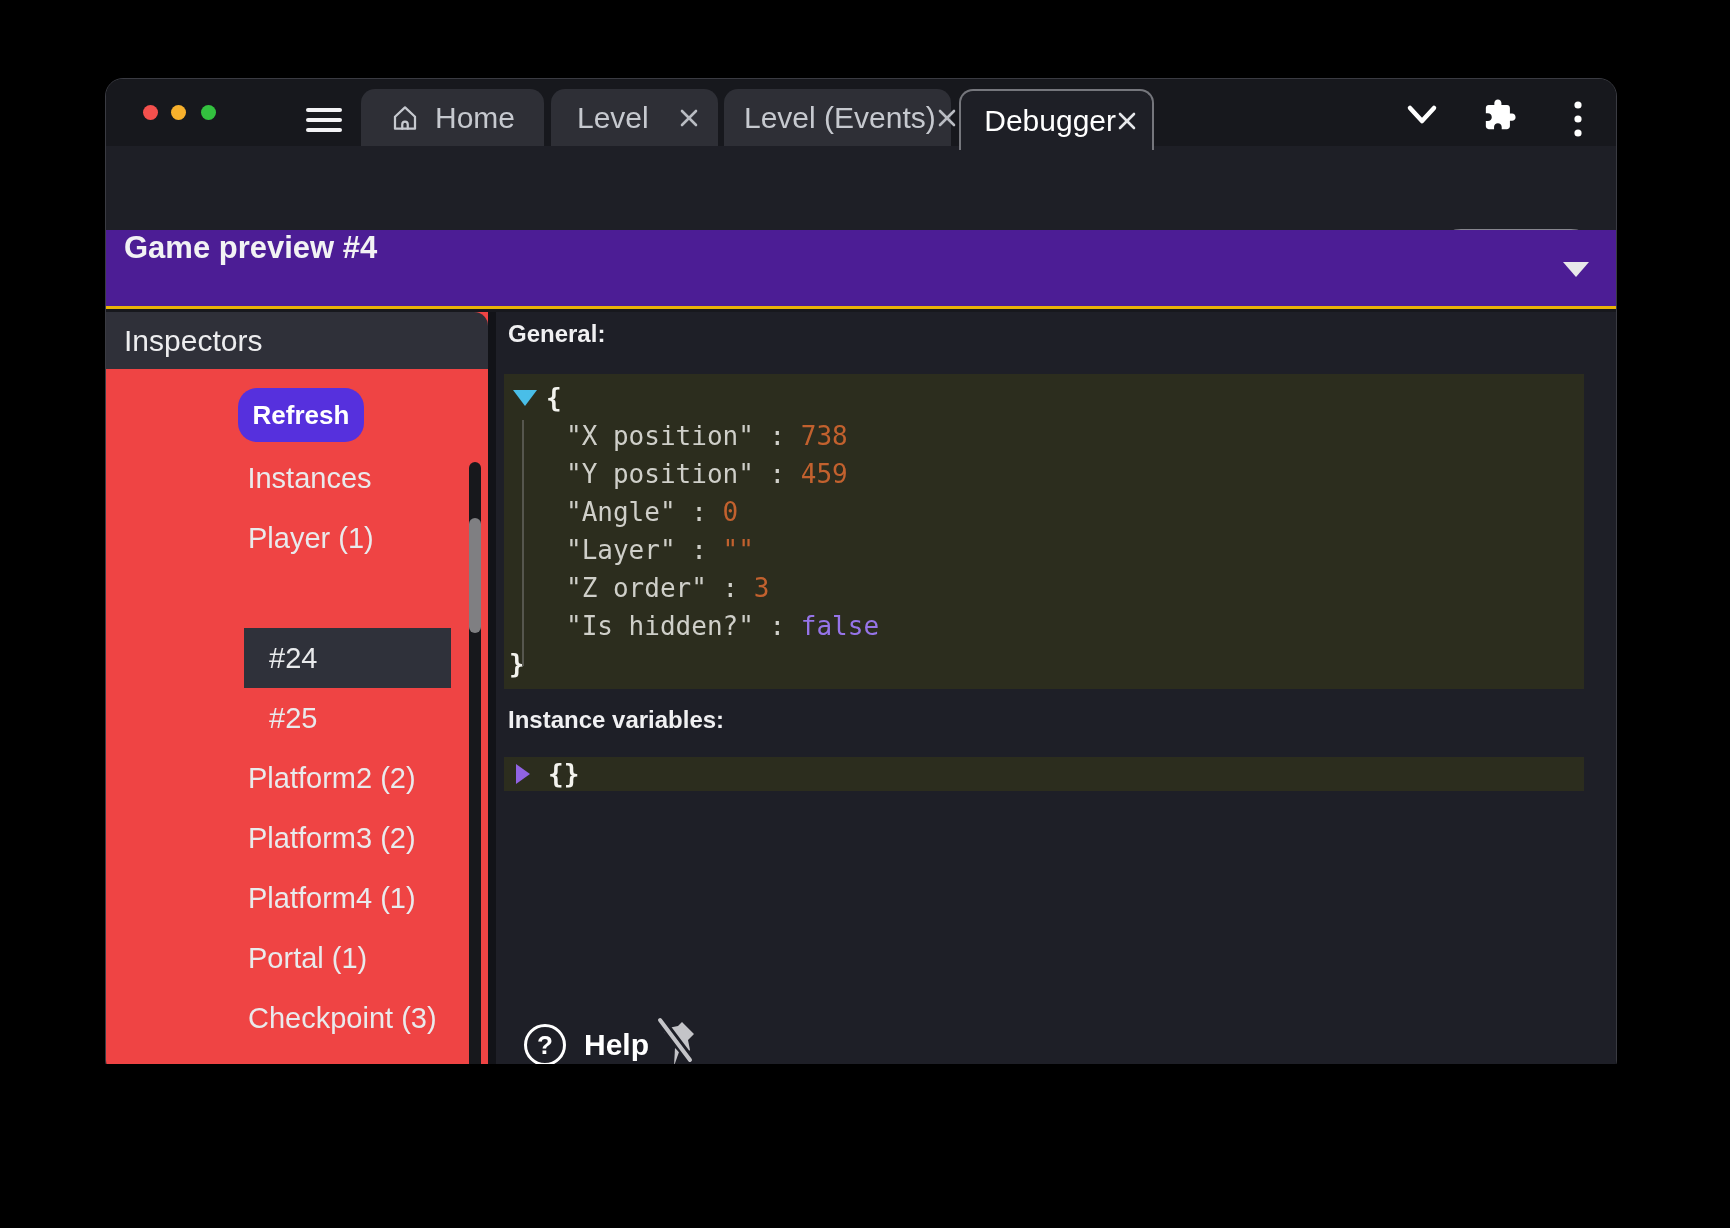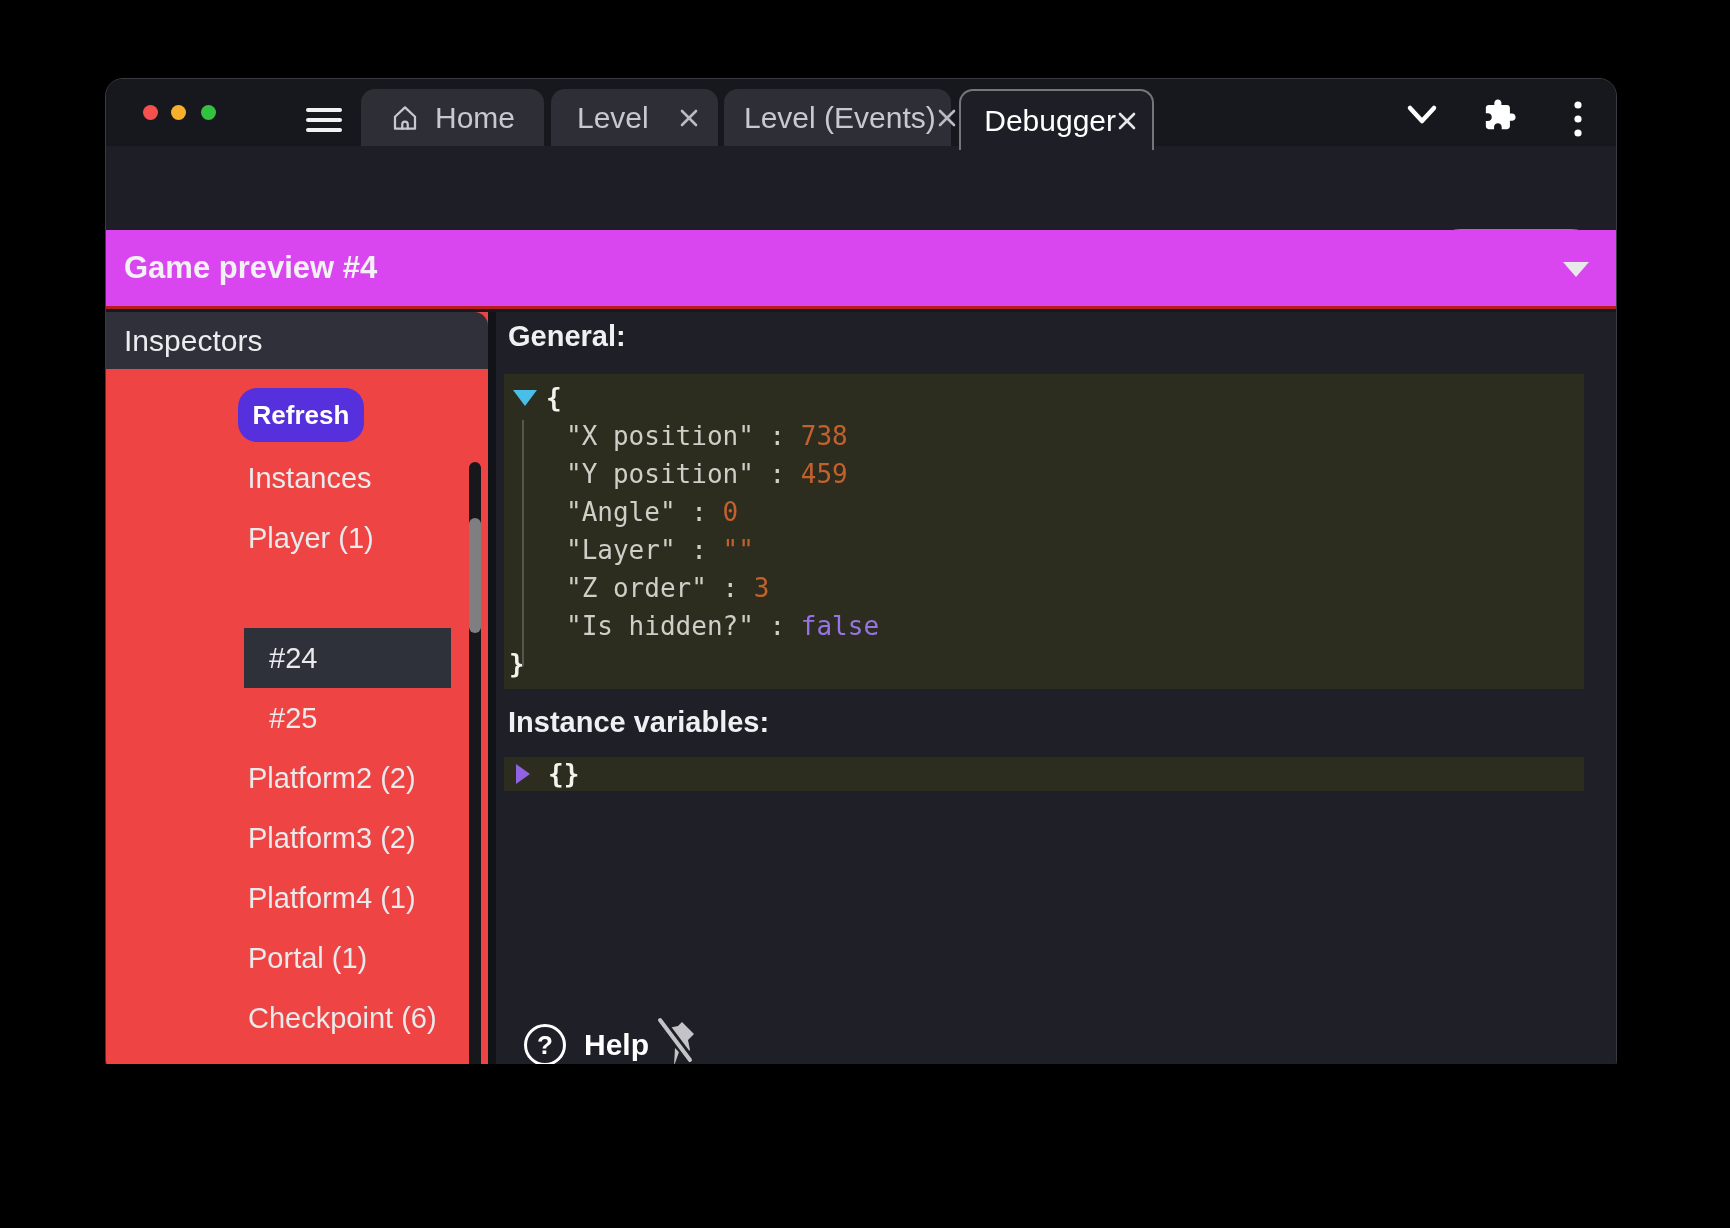--- a/index.html
+++ b/index.html
@@ -49,22 +49,22 @@
   .console-ico rect{fill:none;stroke:#e8e8ea;stroke-width:3;}
   .console-ico polyline{fill:none;stroke:#e8e8ea;stroke-width:3;stroke-linecap:round;stroke-linejoin:round;}
   .pause-btn{position:absolute;left:1325px;top:83px;width:170px;height:60px;border-radius:30px;
        border:2px solid #85858d;box-sizing:border-box;display:flex;align-items:center;justify-content:center;
        gap:20px;cursor:pointer;background:transparent;}
   .pause-bars{display:flex;gap:9px;}
   .pause-bars i{display:block;width:5px;height:27px;background:#d9d3f2;border-radius:2px;}
   .pause-lbl{color:#d9d3f2;font-size:28px;font-weight:bold;}
 
   
-  .preview-bar{position:absolute;left:0;top:151px;width:100%;height:79px;background:#d946ef;
-       border-bottom:3px solid #b91c1c;box-sizing:border-box;display:flex;align-items:center;}
+  .preview-bar{position:absolute;left:0;top:151px;width:100%;height:79px;background:#4c1d95;
+       border-bottom:3px solid #eab308;box-sizing:border-box;display:flex;}
   .preview-title{margin-left:18px;color:#f2f2f4;font-size:31px;font-weight:600;}
   .preview-caret{position:absolute;right:27px;top:32px;width:0;height:0;
        border-left:13px solid transparent;border-right:13px solid transparent;border-top:15px solid #e8e8ea;}
 
   
   .bodyrow{position:absolute;left:0;top:233px;width:100%;height:767px;background:#121318;display:flex;}
   .sidebar{position:relative;width:382px;height:767px;background:#ef4444;flex:0 0 auto;}
   .gap{width:8px;flex:0 0 auto;}
   .main{position:relative;flex:1;background:#1e1f27;height:767px;}
 
@@ -75,21 +75,21 @@
        background:#5630dd;border:none;color:#fff;font-size:26px;font-weight:bold;cursor:pointer;
        font-family:"Liberation Sans",sans-serif;}
   .sb-row{position:absolute;left:0;right:37px;height:60px;line-height:60px;color:#e9eaec;font-size:29px;
        box-sizing:border-box;white-space:nowrap;cursor:pointer;}
   .lvl0{padding-left:62px;text-align:center;} .lvl1{padding-left:142px;} .lvl2{padding-left:163px;}
   .sb-row.selected{left:138px;padding-left:25px;background:#2f313a;}
   .sb-track{position:absolute;left:363px;top:150px;bottom:0;width:12px;background:#17181c;border-radius:6px;}
   .sb-thumb{position:absolute;left:363px;top:206px;width:12px;height:115px;background:#7f7f82;border-radius:6px;}
 
   
-  .sec-label{position:absolute;left:12px;color:#f0f0f2;font-size:29px;font-weight:600;}
+  .sec-label{position:absolute;left:12px;color:#f0f0f2;font-size:24px;font-weight:600;}
   .lbl-general{top:8px;}
   .lbl-vars{top:394px;}
   .tree{position:absolute;left:8px;width:1080px;background:#2c2d1e;
         font-family:"DejaVu Sans Mono",monospace;font-size:26px;color:#f3f3ee;box-sizing:border-box;}
   .tree-general{top:62px;height:315px;padding-top:5px;}
   .tree-vars{top:445px;height:34px;display:flex;align-items:center;}
   .tline{height:38px;line-height:38px;white-space:nowrap;}
   .tline.kv{padding-left:62px;}
   .tline.open{display:flex;align-items:center;}
   .tri-down{width:0;height:0;margin-left:9px;border-left:12px solid transparent;
@@ -202,21 +202,21 @@
         <button class="refresh-btn">Refresh</button>
 
         <div class="sb-row lvl0" style="top:136px">Instances</div>
         <div class="sb-row lvl1" style="top:196px">Player (1)</div>
         <div class="sb-row lvl2 selected" style="top:316px">#24</div>
         <div class="sb-row lvl2" style="top:376px">#25</div>
         <div class="sb-row lvl1" style="top:436px">Platform2 (2)</div>
         <div class="sb-row lvl1" style="top:496px">Platform3 (2)</div>
         <div class="sb-row lvl1" style="top:556px">Platform4 (1)</div>
         <div class="sb-row lvl1" style="top:616px">Portal (1)</div>
-        <div class="sb-row lvl1" style="top:676px">Checkpoint (6)</div>
+        <div class="sb-row lvl1" style="top:676px">Checkpoint (3)</div>
         <div class="sb-row lvl1" style="top:736px">Ladder (1)</div>
 
         <div class="sb-track"></div>
         <div class="sb-thumb"></div>
       </div>
 
       <div class="gap"></div>
 
       <div class="main">
         <div class="sec-label lbl-general">General:</div>

